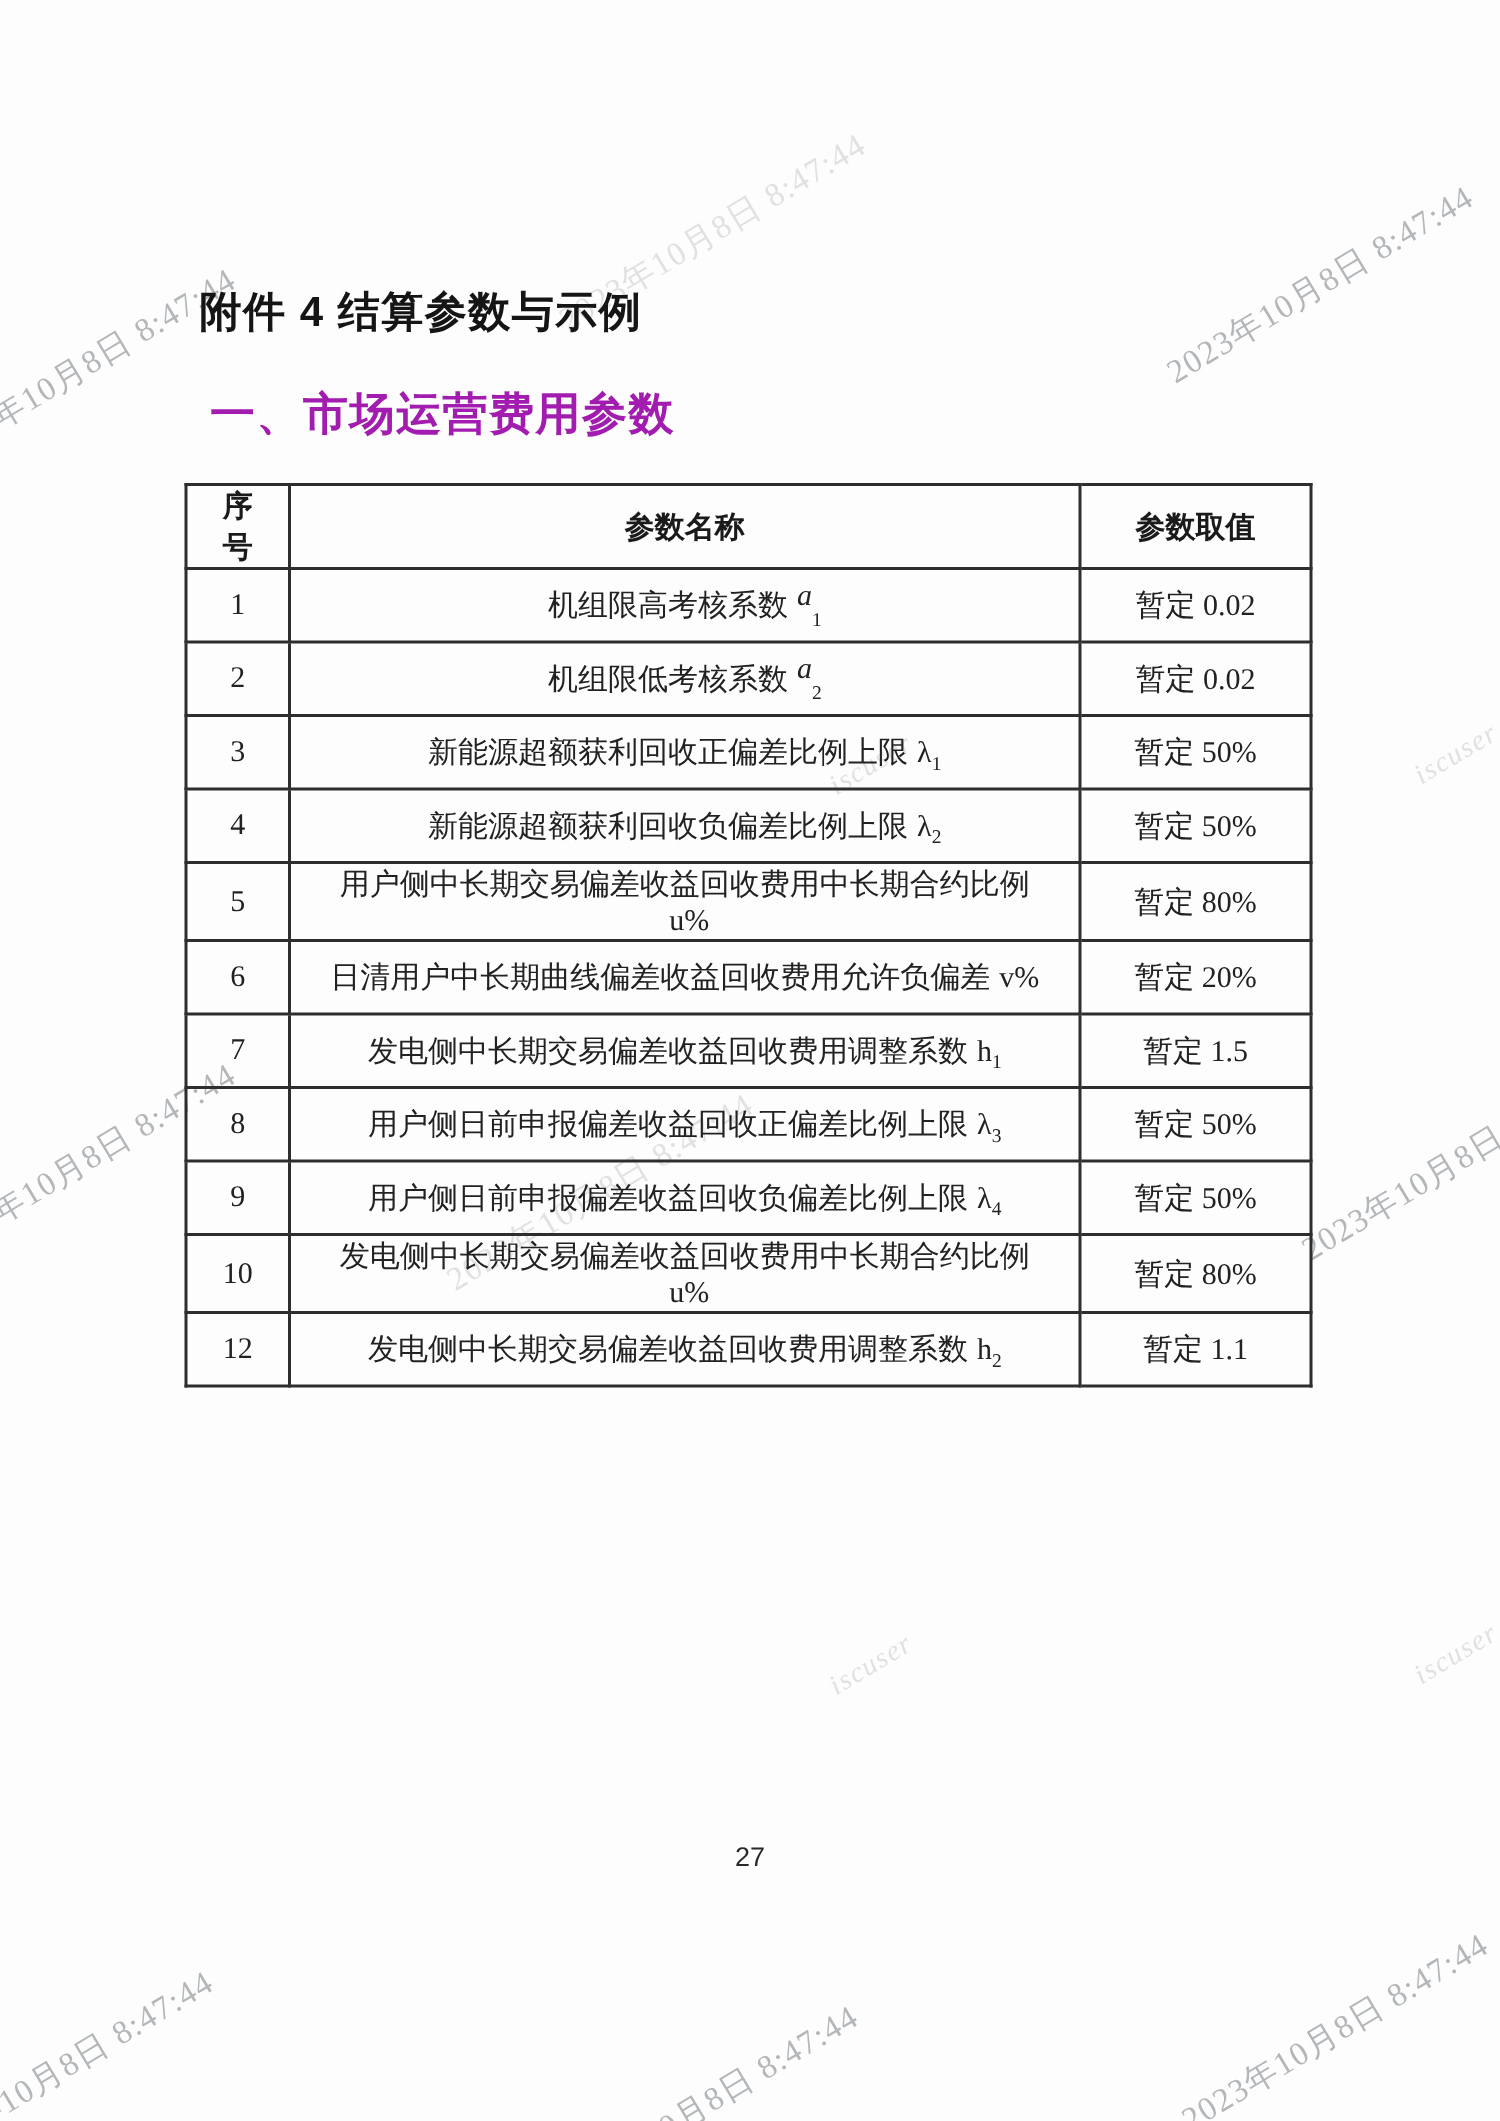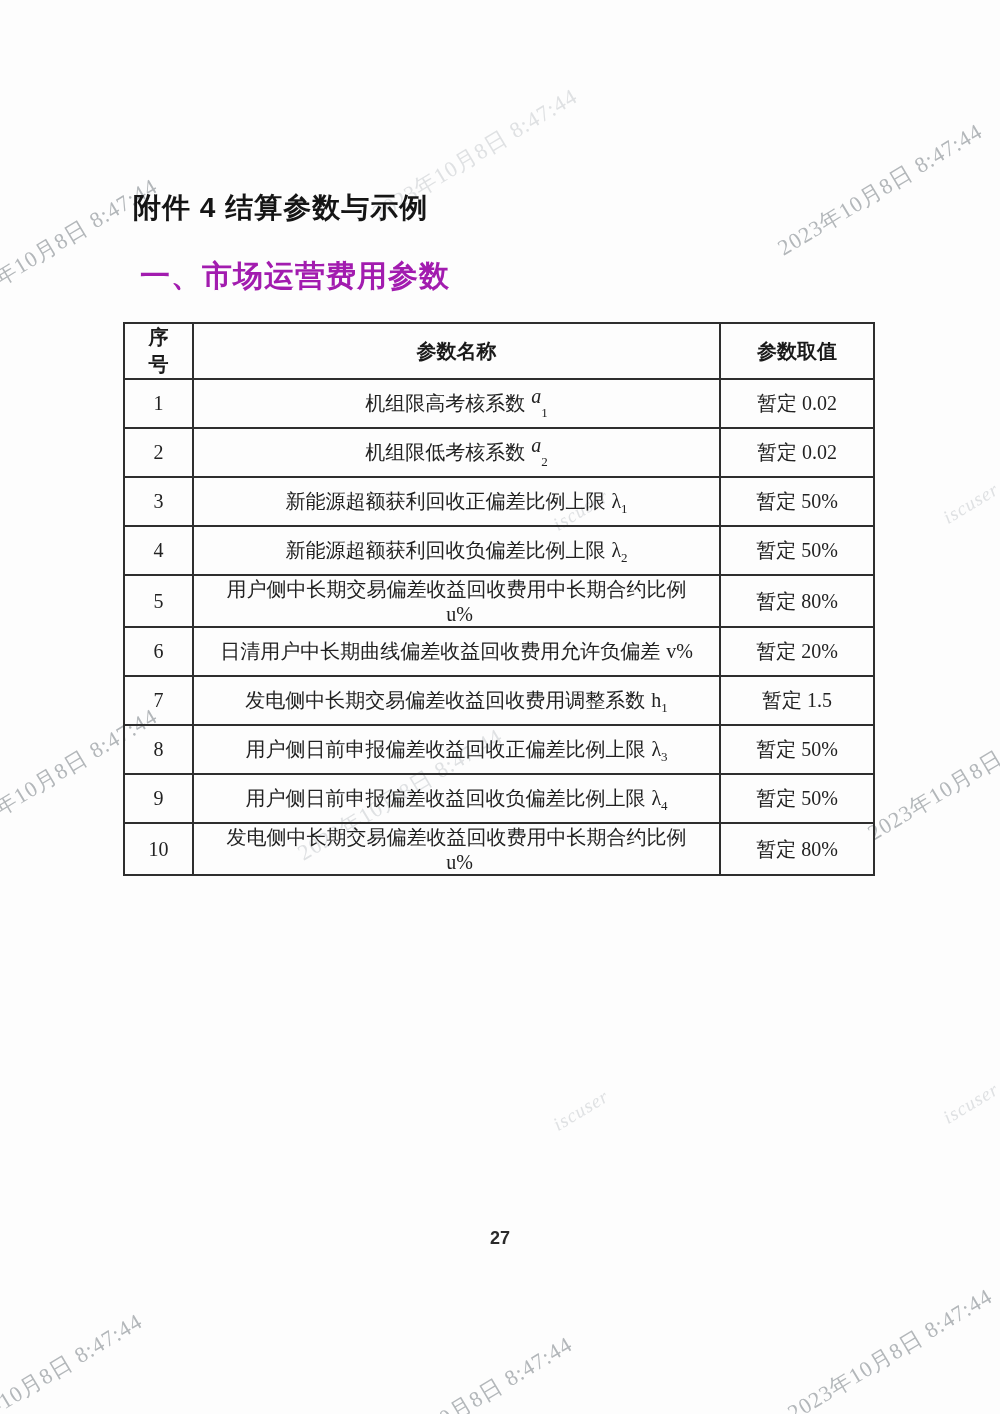--- a/index.html
+++ b/index.html
@@ -70,21 +70,21 @@
   col.c3{width:154px;}
   .sym{margin-left:6px;font-family:"Liberation Serif","DejaVu Serif",serif;}
   .sym.raised{font-style:italic;position:relative;top:-7px;}
   sub.sb{font-size:13px;line-height:0;}
   sub.sb.raised{position:relative;top:2px;font-size:13px;}
   sub.sb:empty{margin:0;}
   .page-number{
     position:absolute;left:0;right:0;top:1228px;
     text-align:center;
     font-family:"Liberation Sans","DejaVu Sans",sans-serif;
-    font-size:18px;color:#2a2a2a;font-weight:bold;
+    font-size:18px;color:#2a2a2a;
   }
 </style>
 </head>
 <body>
 
 <div class="page">
 
   <div>
     <span class="wm wm-date wm-dark" style="left:-45px;top:290px;">2023年10月8日 8:47:44</span>
     <span class="wm wm-date wm-light" style="left:375px;top:200px;">2023年10月8日 8:47:44</span>
@@ -178,20 +178,25 @@
     <td><span class="val">暂定 50%</span></td>
   </tr>
 
   <tr>
     <td><span class="num">10</span></td>
     <td><span class="nm">发电侧中长期交易偏差收益回收费用中长期合约比例</span><span class="sym">u%</span><sub class="sb"></sub></td>
     <td><span class="val">暂定 80%</span></td>
   </tr>
 
 
+  <tr>
+    <td><span class="num">12</span></td>
+    <td><span class="nm">发电侧中长期交易偏差收益回收费用调整系数</span><span class="sym">h</span><sub class="sb">2</sub></td>
+    <td><span class="val">暂定 1.1</span></td>
+  </tr>
 
 
 
 
 </tbody>
     </table>
 
     <div class="page-number">27</div>
 
   </div>

